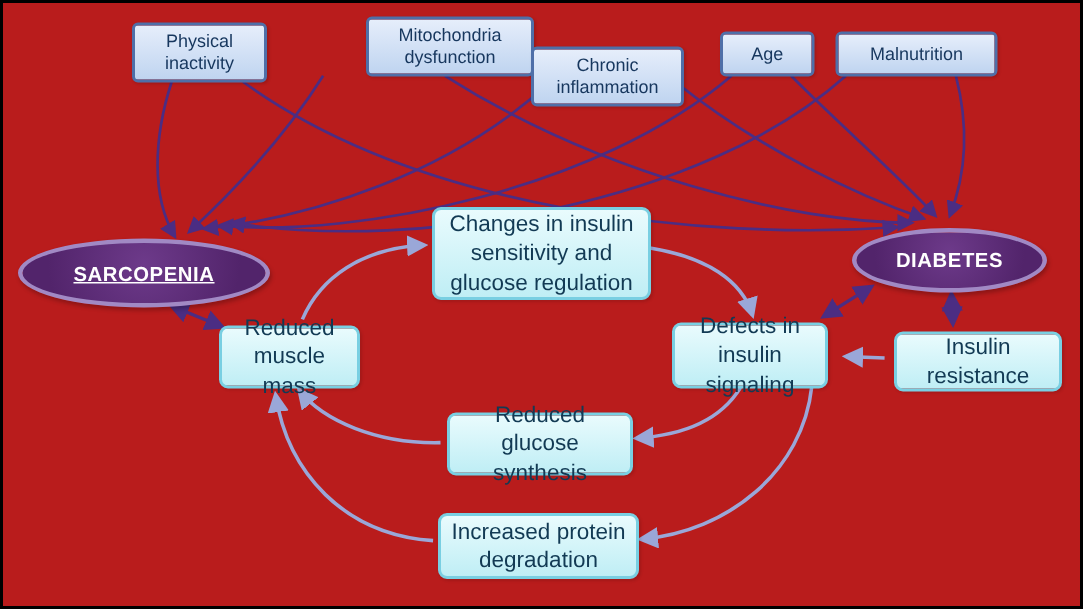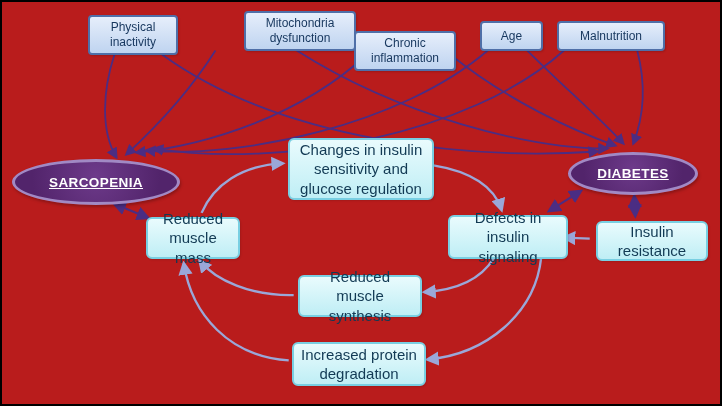--- a/index.html
+++ b/index.html
@@ -93,36 +93,36 @@
   <div class="factor-box" style="left:478px;top:19px;width:63px;height:30px;">
     <span>Age</span>
   </div>
   <div class="factor-box" style="left:555px;top:19px;width:108px;height:30px;">
     <span>Malnutrition</span>
   </div>
 
   <div class="node-ellipse" style="left:10px;top:157px;width:168px;height:46px;text-decoration:underline;">
     <span>SARCOPENIA</span>
   </div>
-  <div class="node-ellipse" style="left:566px;top:150px;width:130px;height:43px;text-decoration:underline;">
+  <div class="node-ellipse" style="left:566px;top:150px;width:130px;height:43px;">
     <span>DIABETES</span>
   </div>
 
   <div class="process-box" style="left:286px;top:136px;width:146px;height:62px;">
     <span>Changes in insulin sensitivity and glucose regulation</span>
   </div>
   <div class="process-box" style="left:144px;top:215px;width:94px;height:42px;">
     <span>Reduced muscle mass</span>
   </div>
-  <div class="process-box" style="left:446px;top:213px;width:120px;height:44px;justify-content:flex-end;">
+  <div class="process-box" style="left:446px;top:213px;width:104px;height:44px;justify-content:flex-end;">
     <span>Defects in insulin signaling</span>
   </div>
   <div class="process-box" style="left:594px;top:219px;width:112px;height:40px;">
     <span>Insulin resistance</span>
   </div>
   <div class="process-box" style="left:296px;top:273px;width:124px;height:42px;">
-    <span>Reduced muscle synthesis</span>
+    <span>Reduced glucose synthesis</span>
   </div>
   <div class="process-box" style="left:290px;top:340px;width:134px;height:44px;justify-content:center;">
     <span>Increased protein degradation</span>
   </div>
 
 </div>
 
 </body></html>

